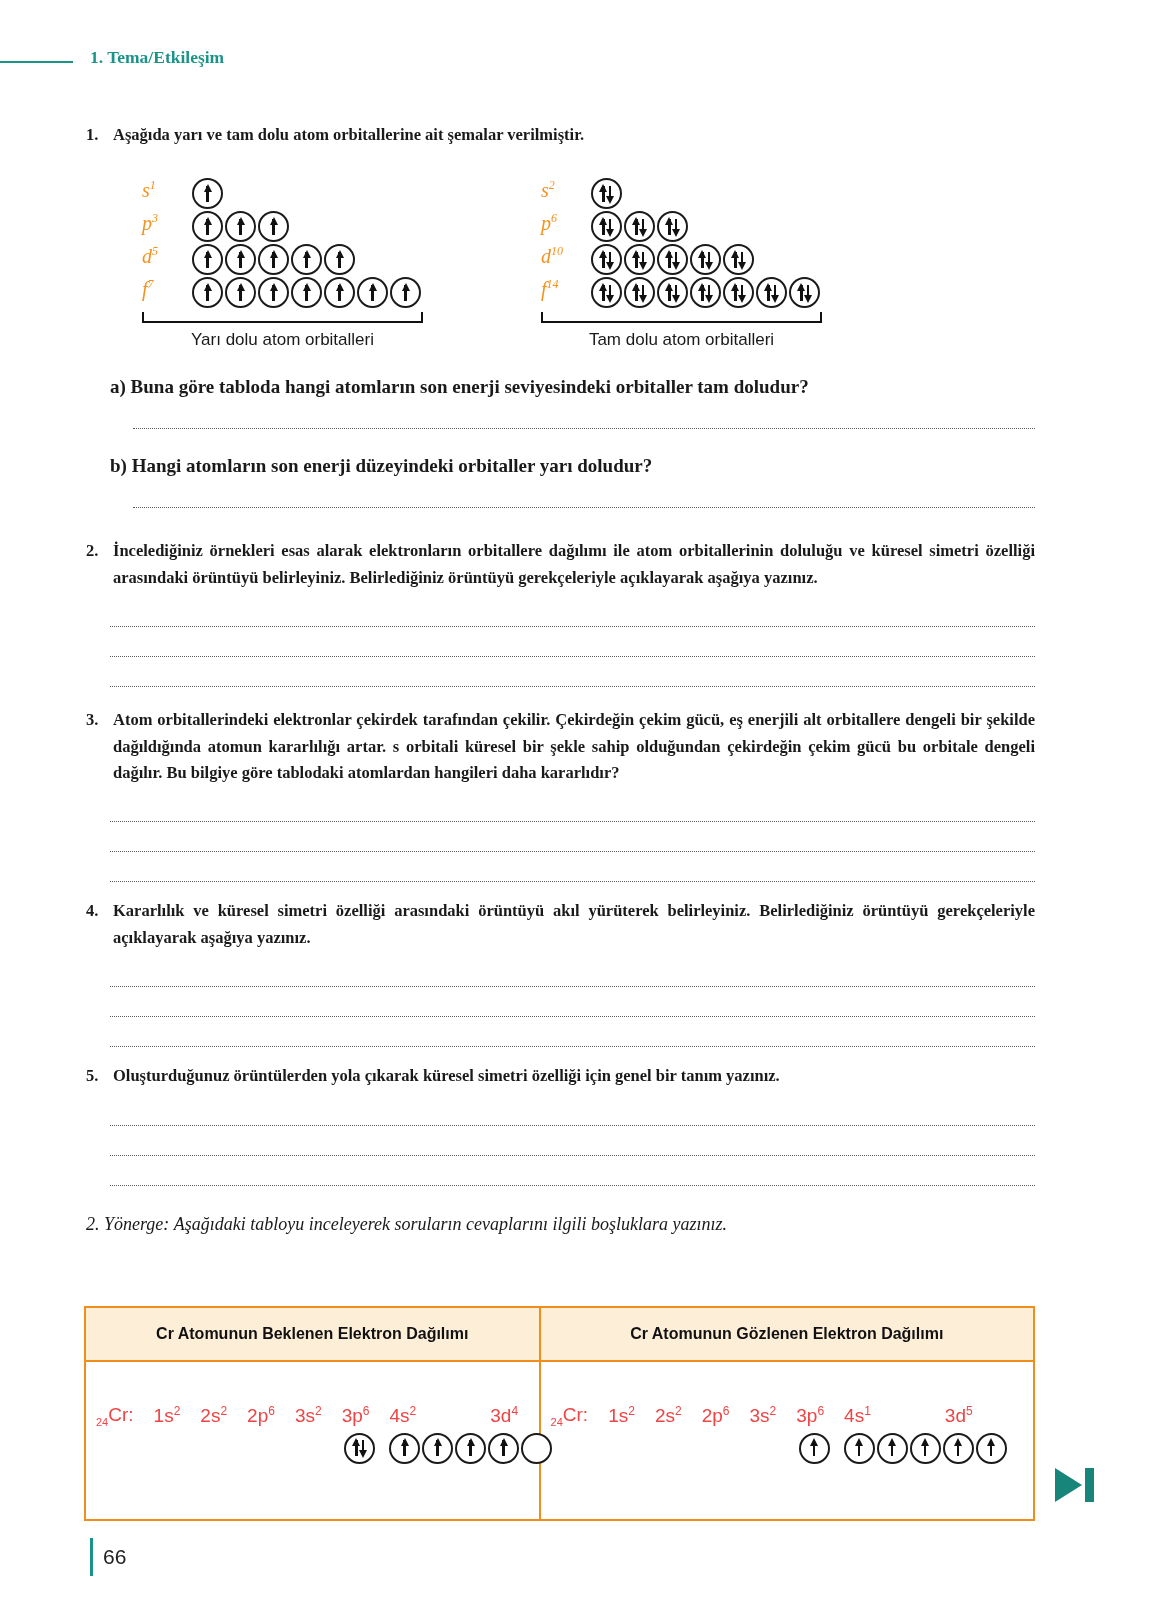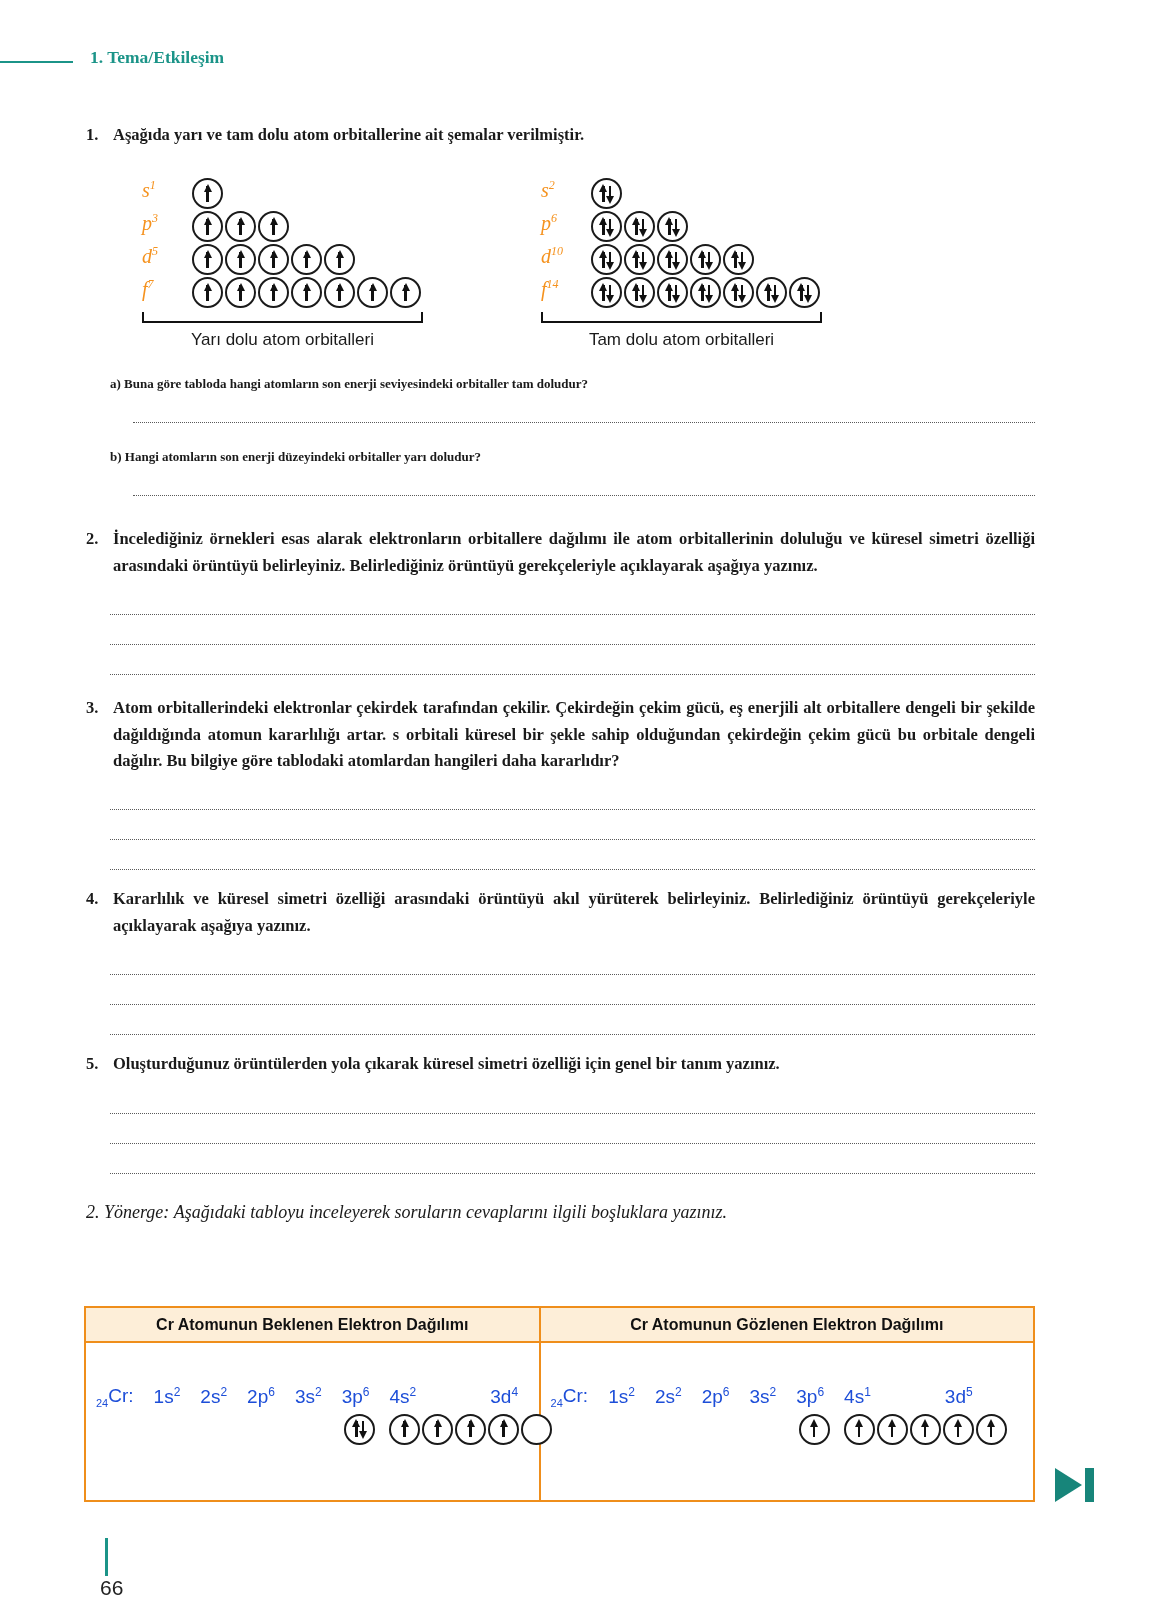--- a/index.html
+++ b/index.html
@@ -37,61 +37,61 @@
   .ar::before {
     content:""; position:absolute; left:50%; transform:translateX(-50%);
     border-left:4.5px solid transparent; border-right:4.5px solid transparent;
   }
   .ar.up::before { top:-2px; border-bottom:8px solid #111; }
   .ar.dn::before { bottom:-2px; border-top:8px solid #111; }
   .bracket { height:11px; border-left:2px solid #111; border-right:2px solid #111; border-bottom:2px solid #111; margin-top:2px; }
   .caption { text-align:center; margin-top:7px; font-family:"Liberation Sans","DejaVu Sans",sans-serif; font-size:17px; color:#1a1a1a; }
 
   
-  .subq { margin-top:26px; margin-left:24px; font-weight:bold; font-size:13px; }
+  .subq { margin-top:26px; margin-left:24px; font-weight:bold; font-size:19px; }
   .ansline { border-bottom:1.5px dotted #5a5a5a; }
   .single { margin:30px 0 0 47px; }
   .ans-block { margin-left:24px; margin-top:6px; }
   .ans-block .ansline { height:30px; }
   .mt30 { margin-top:30px; } .mt20 { margin-top:20px; } .mt16 { margin-top:16px; }
 
   
   .directive { margin-top:28px; font-size:18px; }
   .directive .dlab { font-weight:normal; font-style:italic; }
   .directive .dtxt { font-style:italic; }
 
   
   .crtable {
     position:absolute; top:1306px; left:84px; width:951px;
     border:2px solid #ef8e1b; border-collapse:collapse;
     font-family:"Liberation Sans","DejaVu Sans",sans-serif;
   }
   .crtable .hrow { display:flex; background:#fdeed8; border-bottom:2px solid #ef8e1b; }
   .crtable .hcell {
     display:flex; align-items:center; justify-content:center;
-    height:33px; font-weight:bold; font-size:16px; color:#111;
+    height:52px; font-weight:bold; font-size:16px; color:#111;
   }
   .crtable .brow { display:flex; background:#fff; }
   .crtable .bcell { height:157px; padding:42px 6px 0 10px; }
   .c1 { width:48%; border-right:2px solid #ef8e1b; }
   .c2 { width:52%; }
-  .cfg-line { display:flex; align-items:flex-start; font-size:19px; color:#1d4ed8; }
+  .cfg-line { display:flex; align-items:flex-start; font-size:19px; color:#ef4444; }
   .cfg-el sub { font-size:11px; }
   .trm { margin-left:20px; }
   .trm sup { font-size:12px; }
   .trm.d-off { margin-left:74px; }
   .orb-line { display:flex; margin-top:5px; }
   .s-grp { margin-left:248px; }
   .d-grp { margin-left:12px; display:flex; }
 
   
   .skip-icon { position:absolute; top:1468px; right:58px; display:flex; align-items:center; }
   .skip-icon .tri { width:0; height:0; border-top:17px solid transparent; border-bottom:17px solid transparent; border-left:27px solid #17857a; }
   .skip-icon .bar { width:9px; height:34px; background:#17857a; margin-left:3px; }
-  .pagenum-wrap { position:absolute; left:90px; top:1538px; display:flex; align-items:center;flex-direction:column; }
+  .pagenum-wrap { position:absolute; left:90px; top:1538px; display:flex; align-items:center; }
   .pagenum-bar { width:3px; height:38px; background:#1b9488; }
   .pagenum { margin-left:10px; font-family:"Liberation Sans","DejaVu Sans",sans-serif; font-size:21px; color:#222; }
 </style>
 </head>
 <body>
 
 <div class="page">
 
   <div class="top-rule"></div>
   <div class="top-title">1. Tema/Etkileşim</div>

